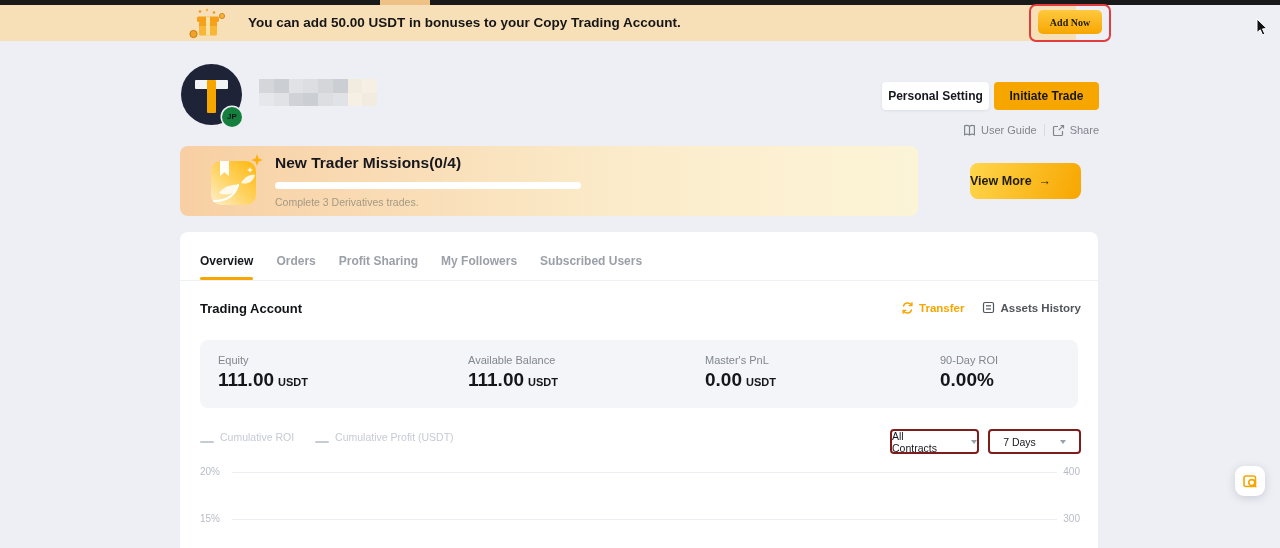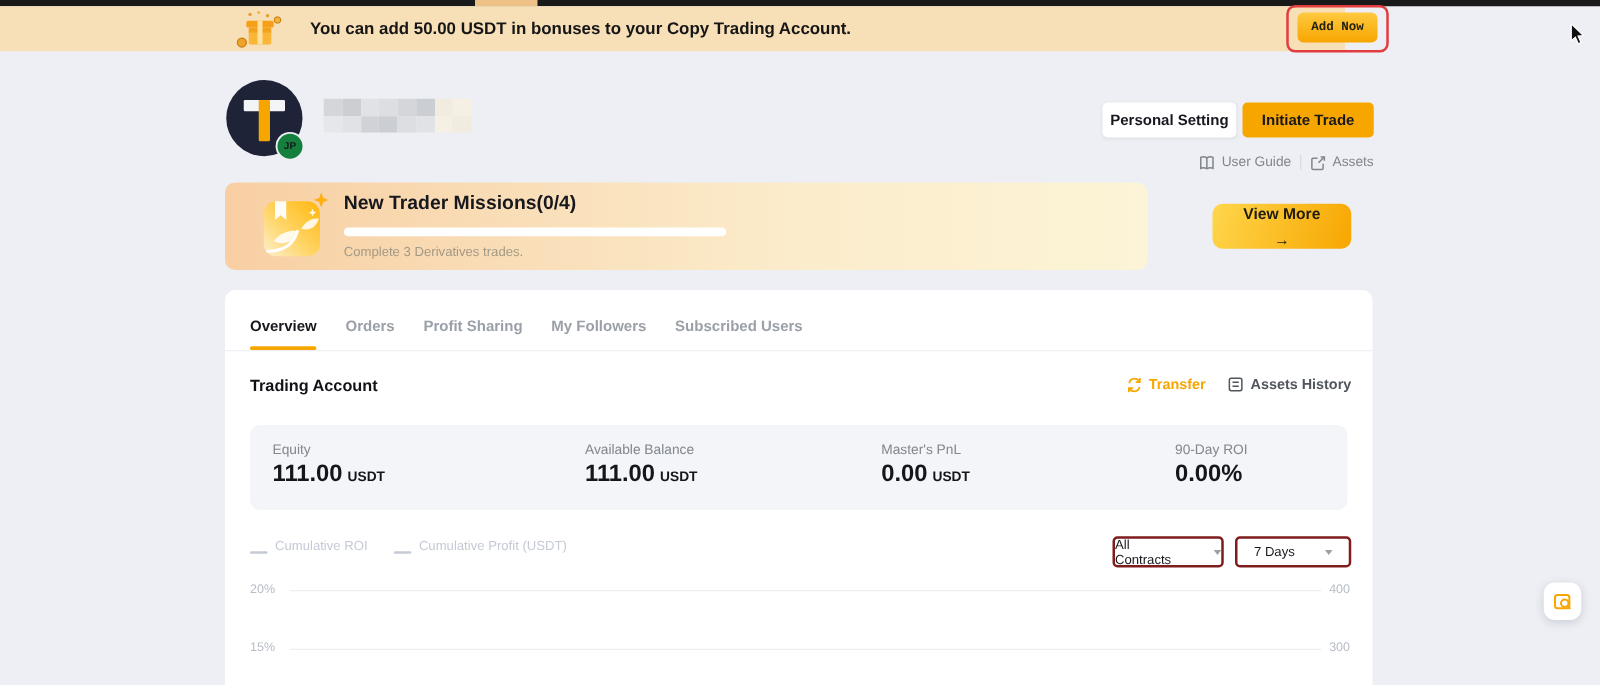--- a/index.html
+++ b/index.html
@@ -16,21 +16,21 @@
   .topbar { left:0; top:0; width:1280px; height:5px; background:#191919; }
   .topbar-seg { left:380px; top:0; width:50px; height:5px; background:#eec286; }
 
   
   .banner { left:0; top:5px; width:1076px; height:36px; background:#f7dfb7; }
   .gift-icon { left:189px; top:3px; }
   .banner-msg { left:248px; top:0; height:36px; line-height:36px; font-size:13.5px; font-weight:bold; color:#161616; }
   .addnow-hl { left:1029px; top:-1px; width:82px; height:38px; border:2.5px solid #e23c3f; border-radius:7px; }
   .addnow-btn { left:1038px; top:5px; width:64px; height:24px; border:none; cursor:pointer;
     background:linear-gradient(180deg,#ffc93f,#f7a600); border-radius:5px;
-    font-family:Liberation Mono, monospace; font-size:10px; font-weight:bold; color:#22200f; text-align:center; }
+    font-family:Liberation Serif, serif; font-size:10px; font-weight:bold; color:#22200f; text-align:center; }
 
   
   .cursor { left:1256px; top:19px; }
 
   
   .avatar { left:181px; top:64px; width:61px; height:61px; border-radius:50%; background:#1e2338; }
   .t-bar-h { position:absolute; left:14px; top:16px; width:33px; height:9px; background:#f3f4f6; border-radius:1px; }
   .t-bar-v { position:absolute; left:26px; top:16px; width:9px; height:33px; background:#f7a600; border-radius:1px; }
   .avatar-badge { left:222px; top:107px; width:20px; height:20px; background:#15803d; border-radius:50%;
     font-size:8px; font-weight:bold; color:#15161a; text-align:center; line-height:20px;
@@ -54,21 +54,21 @@
   
   .missions { left:180px; top:146px; width:738px; height:70px; border-radius:8px;
     background:linear-gradient(90deg,#f8cfa3 0%,#f9dcb5 28%,#fbeccb 62%,#fcf4d7 100%); }
   .m-icon { left:24px; top:6px; }
   .m-title { left:95px; top:8px; font-size:15.5px; font-weight:bold; color:#17181e; }
   .m-progress { left:95px; top:36px; width:306px; height:7px; background:#fff; border-radius:4px; overflow:hidden; }
   .m-progress-fill { height:100%; width:0; background:#f7a600; border-radius:4px; }
   .m-sub { left:95px; top:50px; font-size:10.5px; color:#a39a85; }
   .m-btn { left:790px; top:17px; width:111px; height:36px; border:none; cursor:pointer; border-radius:8px;
     background:linear-gradient(110deg,#ffd64c,#f7a600); font-family:inherit; font-size:12.5px; font-weight:bold;
-    color:#201d0e; display:flex; align-items:center; justify-content:center; gap:7px;flex-direction:column; }
+    color:#201d0e; display:flex; align-items:center; justify-content:flex-start; gap:7px; }
 
   
   .card { left:180px; top:232px; width:918px; height:316px; background:#fff; border-radius:8px 8px 0 0; }
   .tabs { position:absolute; left:20px; top:21px; display:flex; gap:23px;text-align:right; }
   .tab { position:relative; font-size:12px; font-weight:bold; color:#9ba0a8; line-height:16px; cursor:pointer; }
   .tab.active { color:#17181e; }
   .tab.active::after { content:""; position:absolute; left:0; right:0; top:24px; height:3px;
     background:#f7a600; border-radius:2px; }
   .tabs-divider { position:absolute; left:0; top:48px; width:918px; height:1px; background:#eff0f3; }
 
@@ -170,21 +170,21 @@
     </svg>
     <span>User Guide</span>
   </span>
   <span class="sep"></span>
   <span class="lnk">
     <svg width="13" height="13" viewBox="0 0 13 13" fill="none" stroke="#81858c" stroke-width="1.2">
       <path d="M10.5,7 v3.5 a1,1 0 0 1 -1,1 h-7 a1,1 0 0 1 -1,-1 v-7 a1,1 0 0 1 1,-1 H6"></path>
       <path d="M8.5,1.5 h3 v3"></path>
       <line x1="11.3" y1="1.7" x2="6.8" y2="6.2"></line>
     </svg>
-    <span>Assets</span>
+    <span>Share</span>
   </span>
 </div>
 
 <div class="abs missions">
   <svg class="abs m-icon" width="62" height="60" viewBox="0 0 62 60">
     <defs>
       <linearGradient id="mg" x1="1" y1="0" x2="0" y2="1">
         <stop offset="0" stop-color="#ffb70c"></stop>
         <stop offset=".55" stop-color="#ffd567"></stop>
         <stop offset="1" stop-color="#fdf0cf"></stop>

